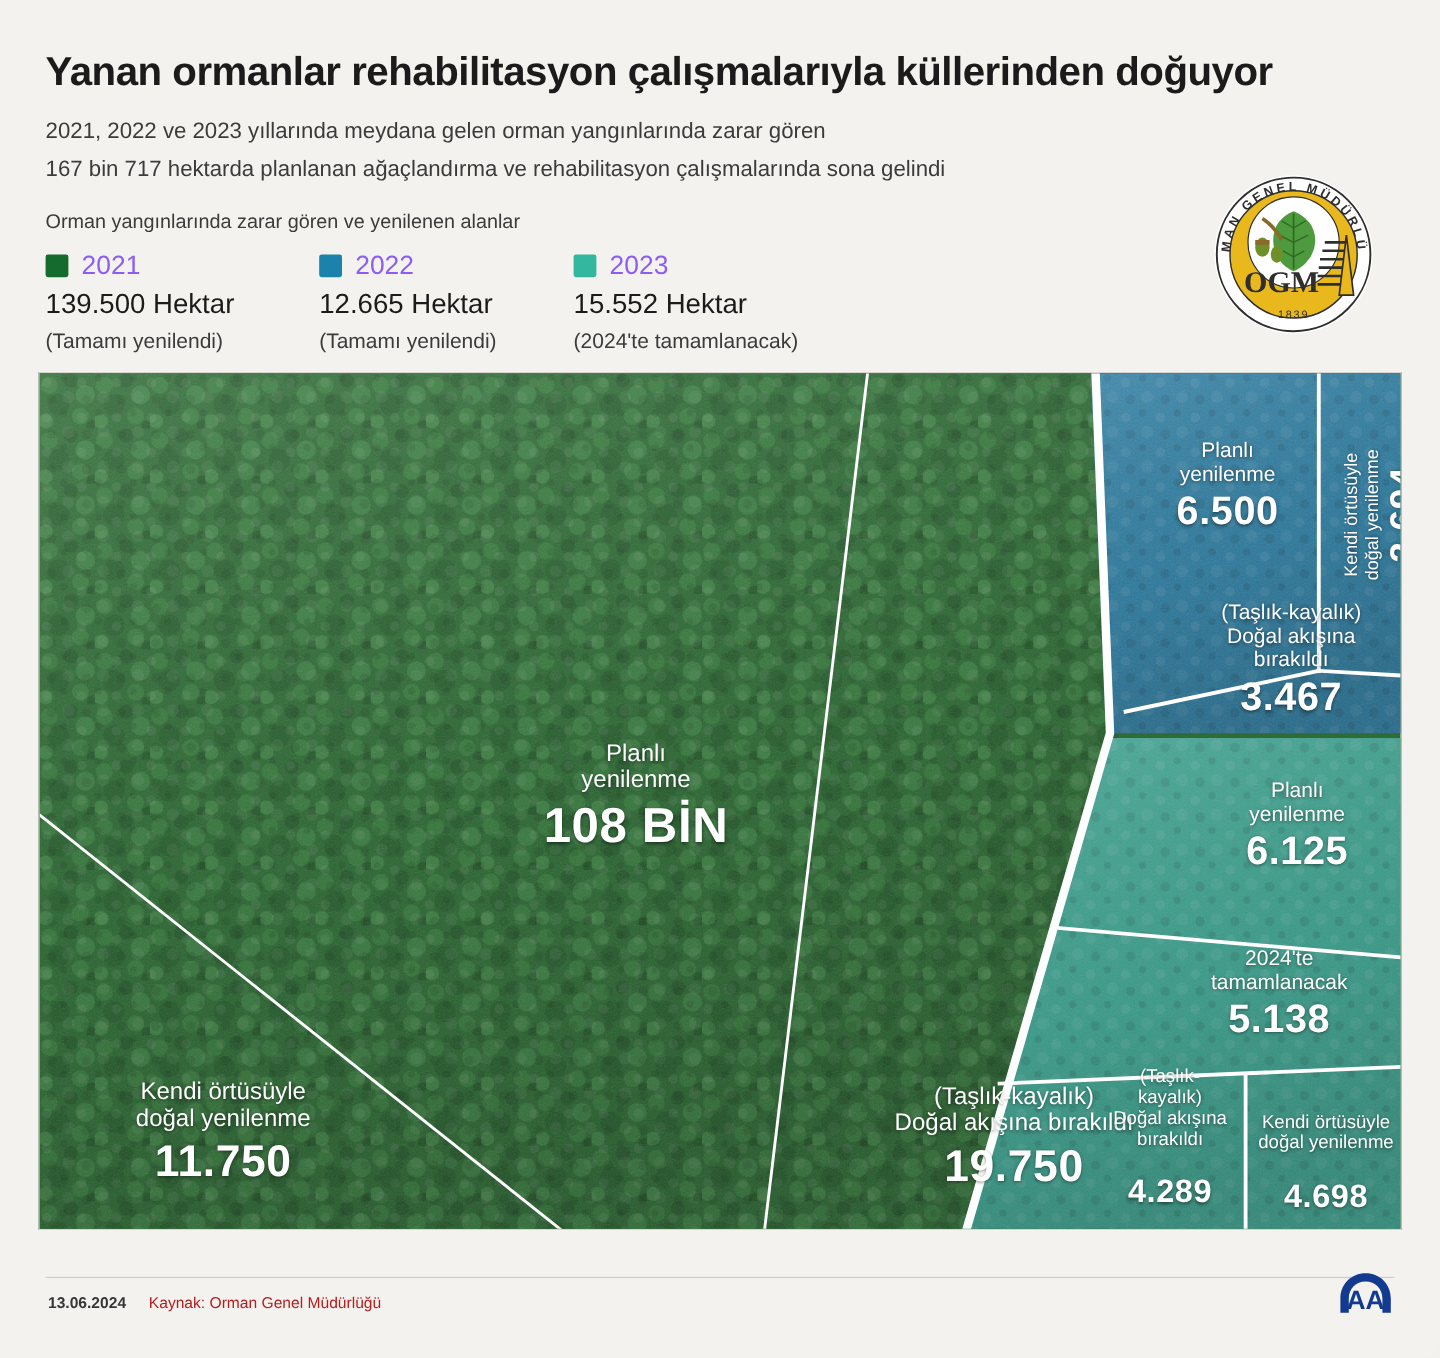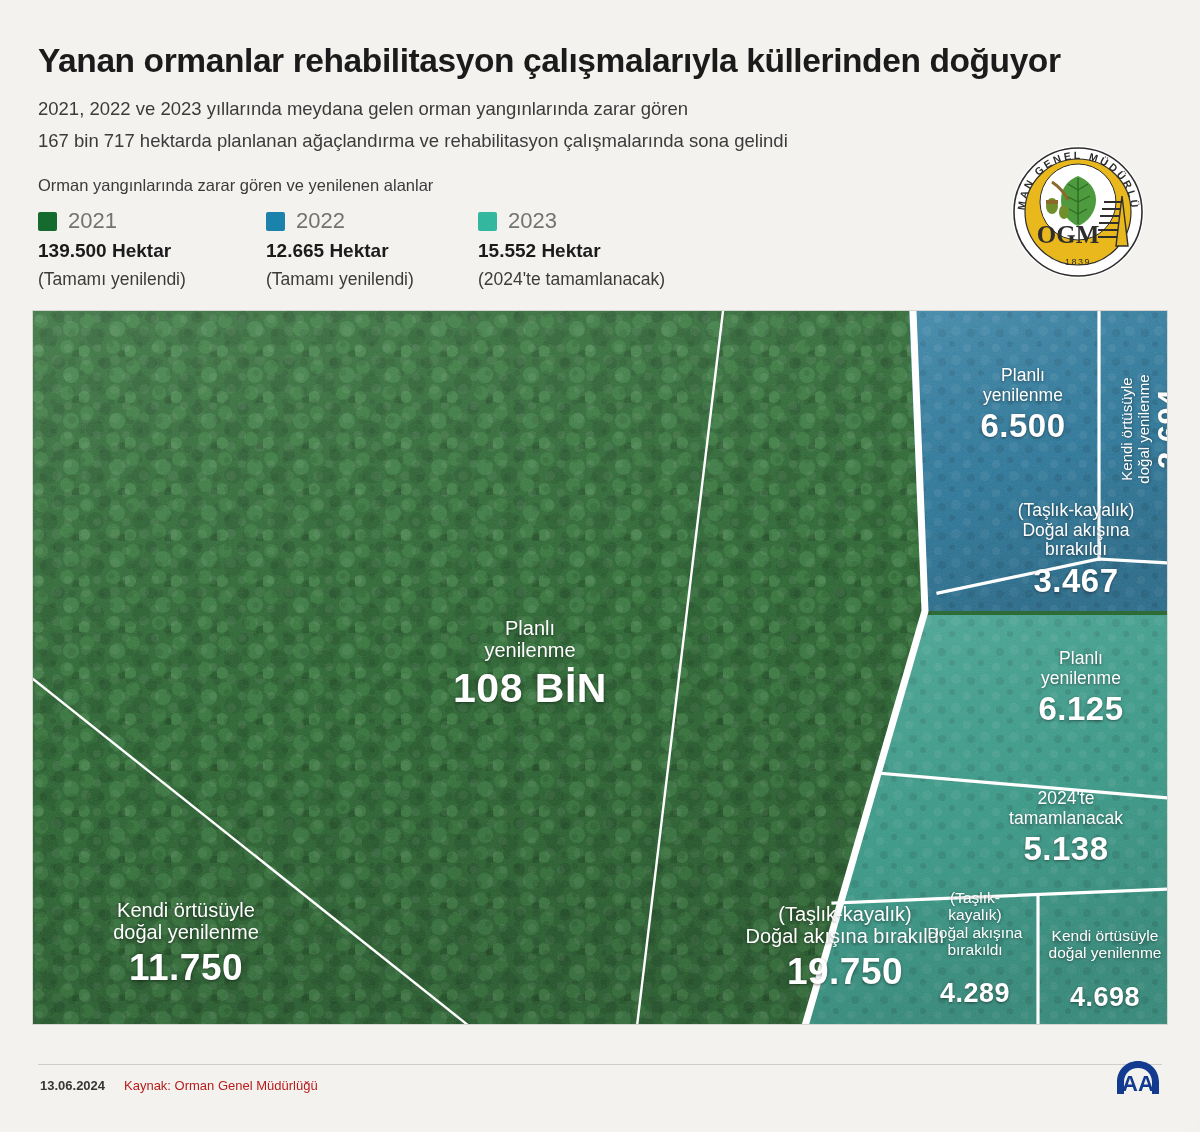--- a/index.html
+++ b/index.html
@@ -22,22 +22,22 @@
   .sub2 { position: absolute; left: 38px; top: 130px; font-size: 18.5px; color: #3b3b3b; }
   .legend-caption { position: absolute; left: 38px; top: 176px; font-size: 16.5px; color: #3b3b3b; }
 
   .legend { position: absolute; left: 38px; top: 208px; width: 760px; height: 90px; }
   .leg-col { position: absolute; top: 0; width: 250px; }
   .leg-col.c0 { left: 0; }
   .leg-col.c1 { left: 228px; }
   .leg-col.c2 { left: 440px; }
   .leg-head { display: flex; align-items: center; height: 26px; }
   .swatch { width: 19px; height: 19px; border-radius: 2px; flex: 0 0 auto; }
-  .leg-year { margin-left: 11px; font-size: 22px; color: #737373; line-height: 1; }
-  .leg-val { margin-top: 6px; font-size: 19px; font-weight: bold; color: #1b1b1b; }
+  .leg-year { margin-left: 11px; font-size: 22px; color: #8b5cf6; line-height: 1; }
+  .leg-val { margin-top: 6px; font-size: 23px; font-weight: normal; color: #1b1b1b; }
   .leg-note { margin-top: 7px; font-size: 17.5px; color: #3b3b3b; }
 
   
   .ogm-logo { position: absolute; left: 1008px; top: 138px; width: 140px; height: 148px; }
 
   
   .chart-wrap {
     position: absolute; left: 32px; top: 310px;
     width: 1136px; height: 715px;
     border: 1px solid #d6d5d1;

